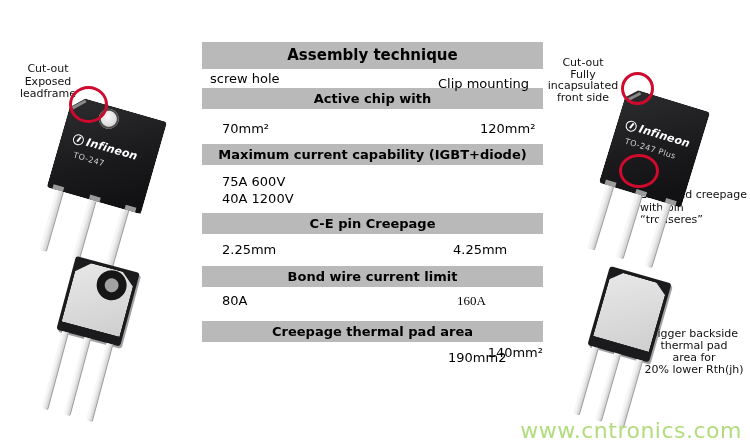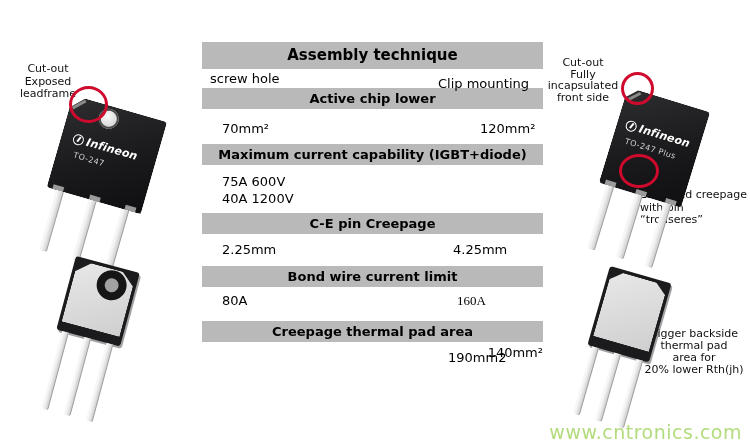--- a/index.html
+++ b/index.html
@@ -90,36 +90,36 @@
   #pkg-br .leg{top:82px;height:70px;width:7px;}
   #pkg-br .leg.l1{left:5px;} #pkg-br .leg.l2{left:28px;} #pkg-br .leg.l3{left:51px;}
 
   
   .hilite{position:absolute;border:3px solid var(--highlight-red,#cf0a2c);border-radius:50%;z-index:5;}
   #circ-tl {left:69px; top:86px; width:33px;height:31px;}
   #circ-tr1{left:621px;top:72px; width:27px;height:27px;}
   #circ-tr2{left:619px;top:154px;width:34px;height:28px;}
 
   
-  .watermark{position:absolute;right:8px;bottom:4px;font-size:19px;
+  .watermark{position:absolute;right:8px;bottom:4px;font-size:22px;
              color:var(--watermark-green,#b2dc7d);letter-spacing:.5px;}
 </style>
 </head>
 <body>
 
 <div class="stage">
 
   <div class="cmp-table">
     <div class="bar main">Assembly technique</div>
     <div class="row r0">
       <div class="cell left">screw hole</div>
       <div class="cell right">Clip mounting</div>
     </div>
 
-    <div class="bar">Active chip lower</div>
+    <div class="bar">Active chip with</div>
     <div class="row r1">
       <div class="cell left">70mm²</div>
       <div class="cell right">120mm²</div>
     </div>
 
     <div class="bar">Maximum current capability (IGBT+diode)</div>
     <div class="row r2">
       <div class="cell left">75A 600V
 40A 1200V</div>
     </div>

